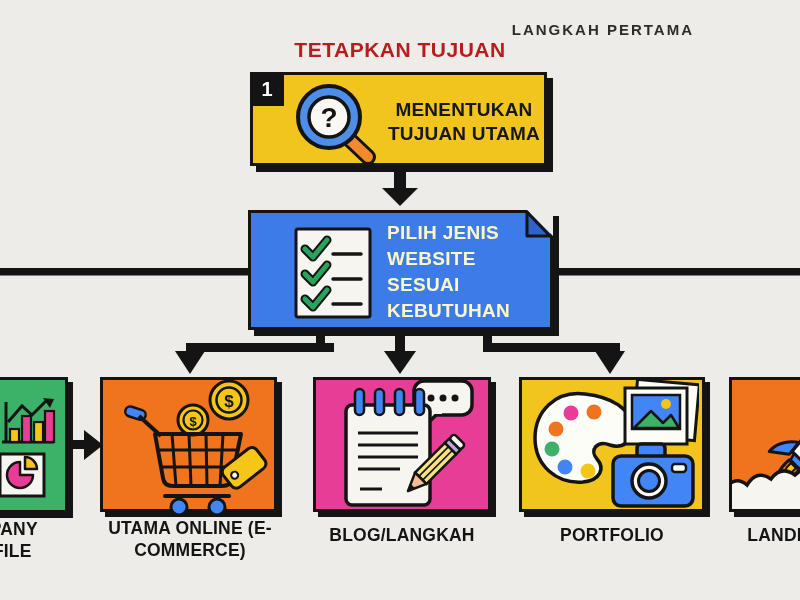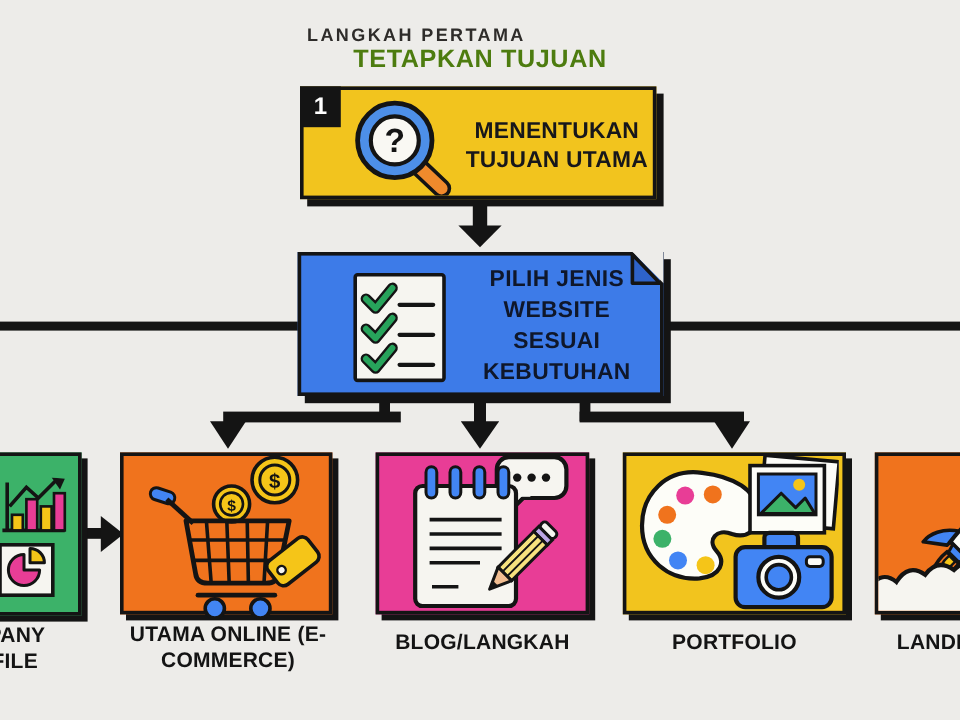--- a/index.html
+++ b/index.html
@@ -1,33 +1,33 @@
 <!DOCTYPE html>
 <html><head>
 <meta charset="utf-8">
 <style>
   html,body{margin:0;padding:0;}
   body{
     width:800px;height:600px;position:relative;overflow:hidden;
     background:#EDECE9;font-family:"Liberation Sans",sans-serif;color:#141414;
   }
-  .hdr-sub{position:absolute;top:21px;left:0;width:694px;text-align:center;
+  .hdr-sub{position:absolute;top:21px;left:0;width:694px;text-align:right;
     font-size:15px;font-weight:600;letter-spacing:2px;color:#2e2c2a;}
   .hdr-title{position:absolute;top:38px;left:0;width:800px;text-align:center;
-    font-size:21px;font-weight:800;letter-spacing:.5px;color:#4d7c0f;}
+    font-size:21px;font-weight:800;letter-spacing:.5px;color:#b91c1c;}
   #connectors{position:absolute;left:0;top:0;z-index:1;}
   .box{position:absolute;box-sizing:border-box;border:3px solid #141414;z-index:2;}
   .shadow-lg{box-shadow:6px 6px 0 #141414;}
   .shadow-sm{box-shadow:5px 5px 0 #141414;}
   .badge{position:absolute;left:-3px;top:-3px;width:34px;height:34px;background:#141414;
     color:#fff;font-size:20px;font-weight:800;display:flex;align-items:center;justify-content:center;}
   .step1-text{position:absolute;left:132px;top:23px;width:158px;
     font-size:19px;line-height:24px;font-weight:800;color:#17171b;letter-spacing:.2px;text-align:center;}
   .step2-text{position:absolute;left:136px;top:7px;width:154px;
-    font-size:19px;line-height:26px;font-weight:800;color:#0f172a;letter-spacing:.3px;text-align:center;}
+    font-size:19px;line-height:26px;font-weight:800;color:#fef9c3;letter-spacing:.3px;}
   .opt-label{position:absolute;z-index:2;font-size:17.5px;line-height:22px;font-weight:800;
     text-align:center;color:#141414;letter-spacing:.2px;}
   .icon-abs{position:absolute;}
   svg{display:block;}
 </style>
 </head>
 <body>
 
 <div class="hdr-sub">LANGKAH PERTAMA</div>
 <div class="hdr-title">TETAPKAN TUJUAN</div>

